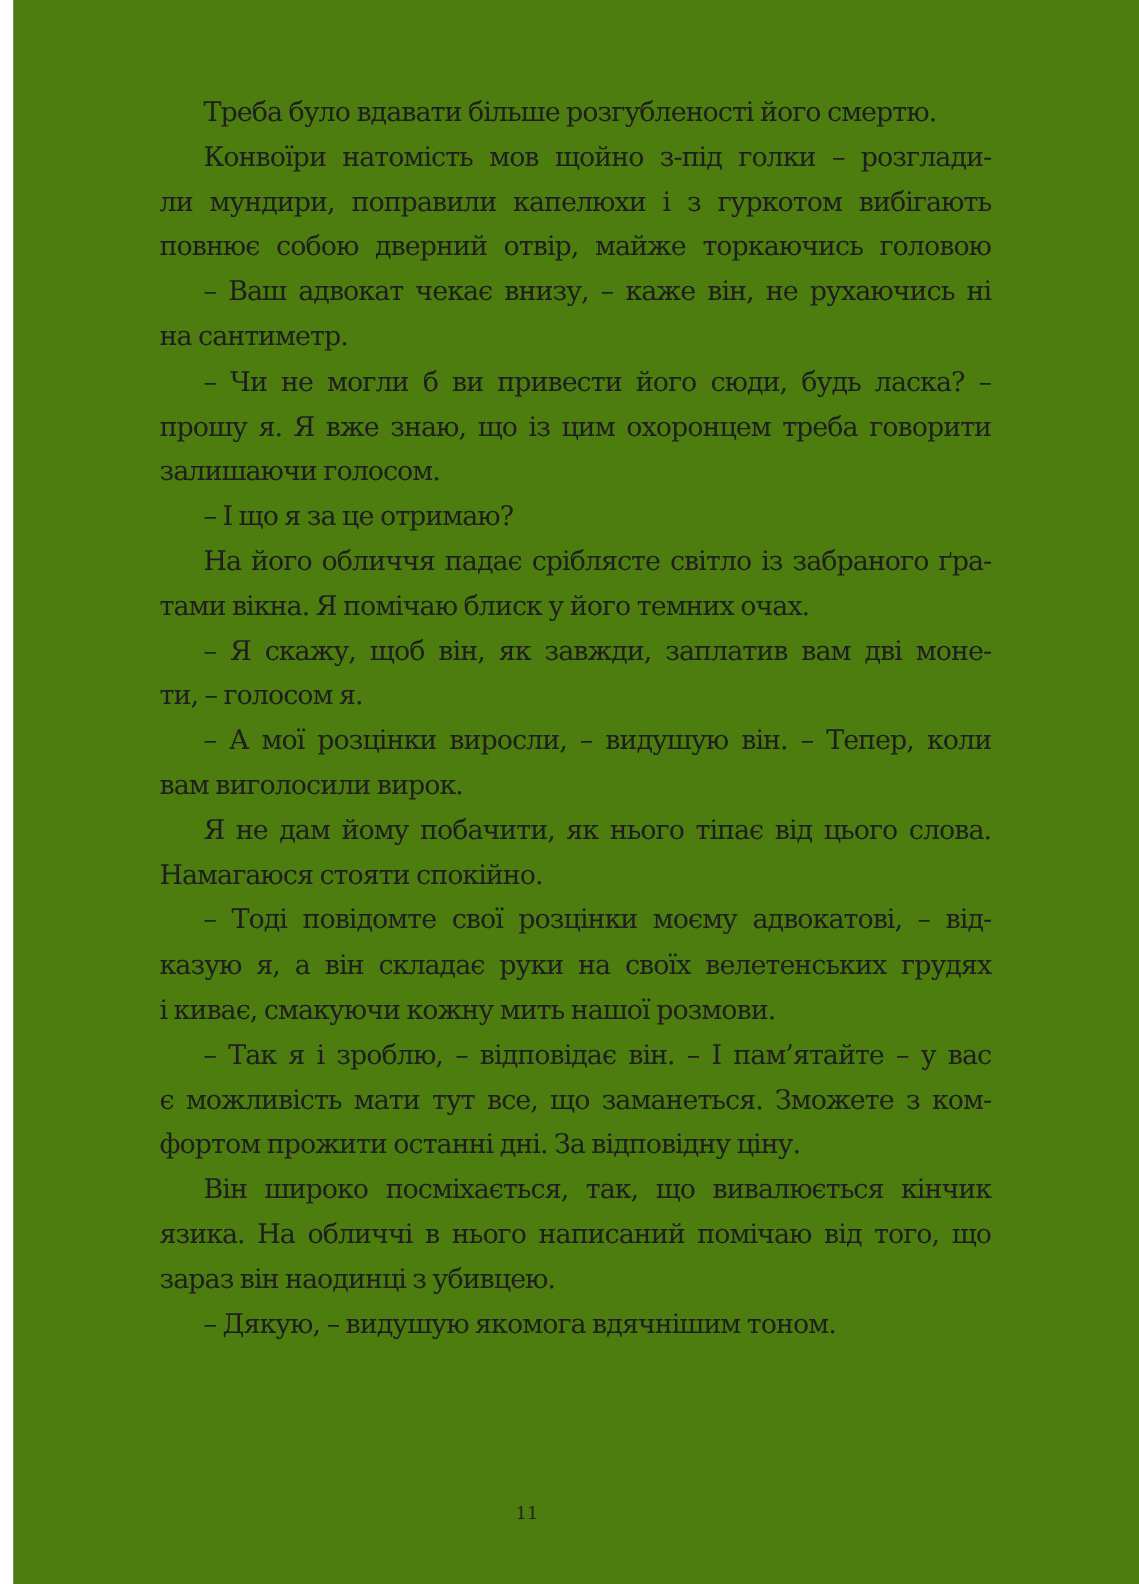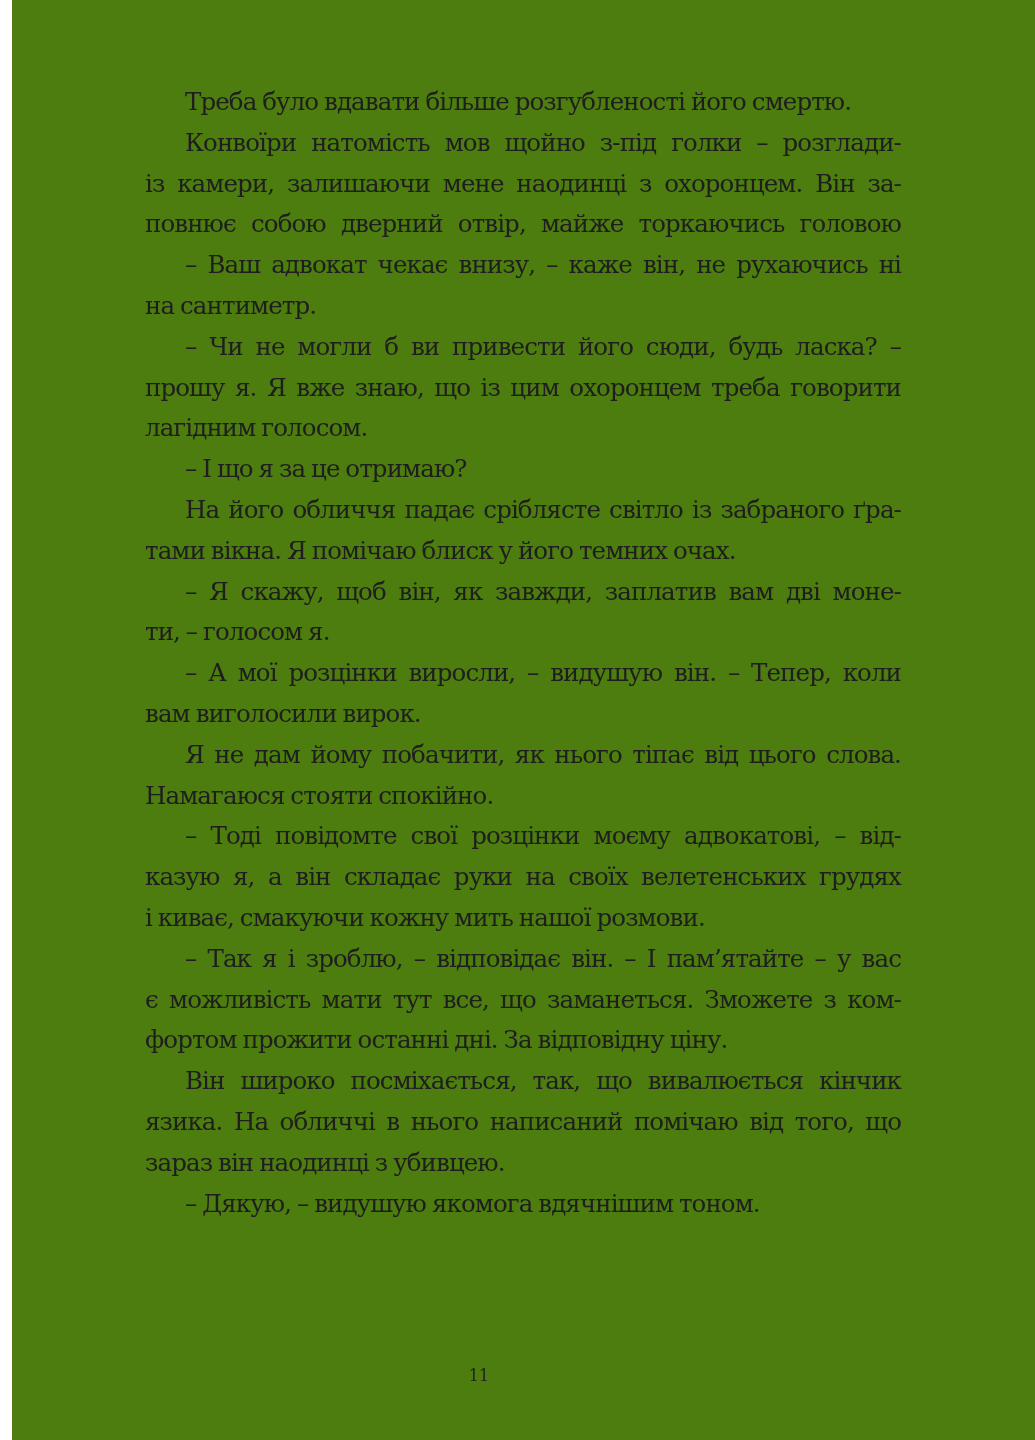--- a/index.html
+++ b/index.html
@@ -57,27 +57,27 @@
       color: #222222;
     }
   </style>
 </head>
 <body>
 
 <div class="page">
   <div class="text-block" id="text-block">
       <span class="line indent last">Треба було вдавати більше розгубленості його смертю.</span>
       <span class="line indent">Конвоїри натомість мов щойно з-під голки – розглади-</span>
-      <span class="line">із камери, залишаючи мене наодинці з охоронцем. Він за-</span>
+      <span class="line">ли мундири, поправили капелюхи і з гуркотом вибігають</span>
       <span class="line">повнює собою дверний отвір, майже торкаючись головою</span>
       <span class="line indent">– Ваш адвокат чекає внизу, – каже він, не рухаючись ні</span>
       <span class="line last">на сантиметр.</span>
       <span class="line indent">– Чи не могли б ви привести його сюди, будь ласка? –</span>
       <span class="line">прошу я. Я вже знаю, що із цим охоронцем треба говорити</span>
-      <span class="line last">лагідним голосом.</span>
+      <span class="line last">залишаючи голосом.</span>
       <span class="line indent last">– І що я за це отримаю?</span>
       <span class="line indent">На його обличчя падає сріблясте світло із забраного ґра-</span>
       <span class="line last">тами вікна. Я помічаю блиск у його темних очах.</span>
       <span class="line indent">– Я скажу, щоб він, як завжди, заплатив вам дві моне-</span>
       <span class="line last">ти, – голосом я.</span>
       <span class="line indent">– А мої розцінки виросли, – видушую він. – Тепер, коли</span>
       <span class="line last">вам виголосили вирок.</span>
       <span class="line indent">Я не дам йому побачити, як нього тіпає від цього слова.</span>
       <span class="line last">Намагаюся стояти спокійно.</span>
       <span class="line indent">– Тоді повідомте свої розцінки моєму адвокатові, – від-</span>

